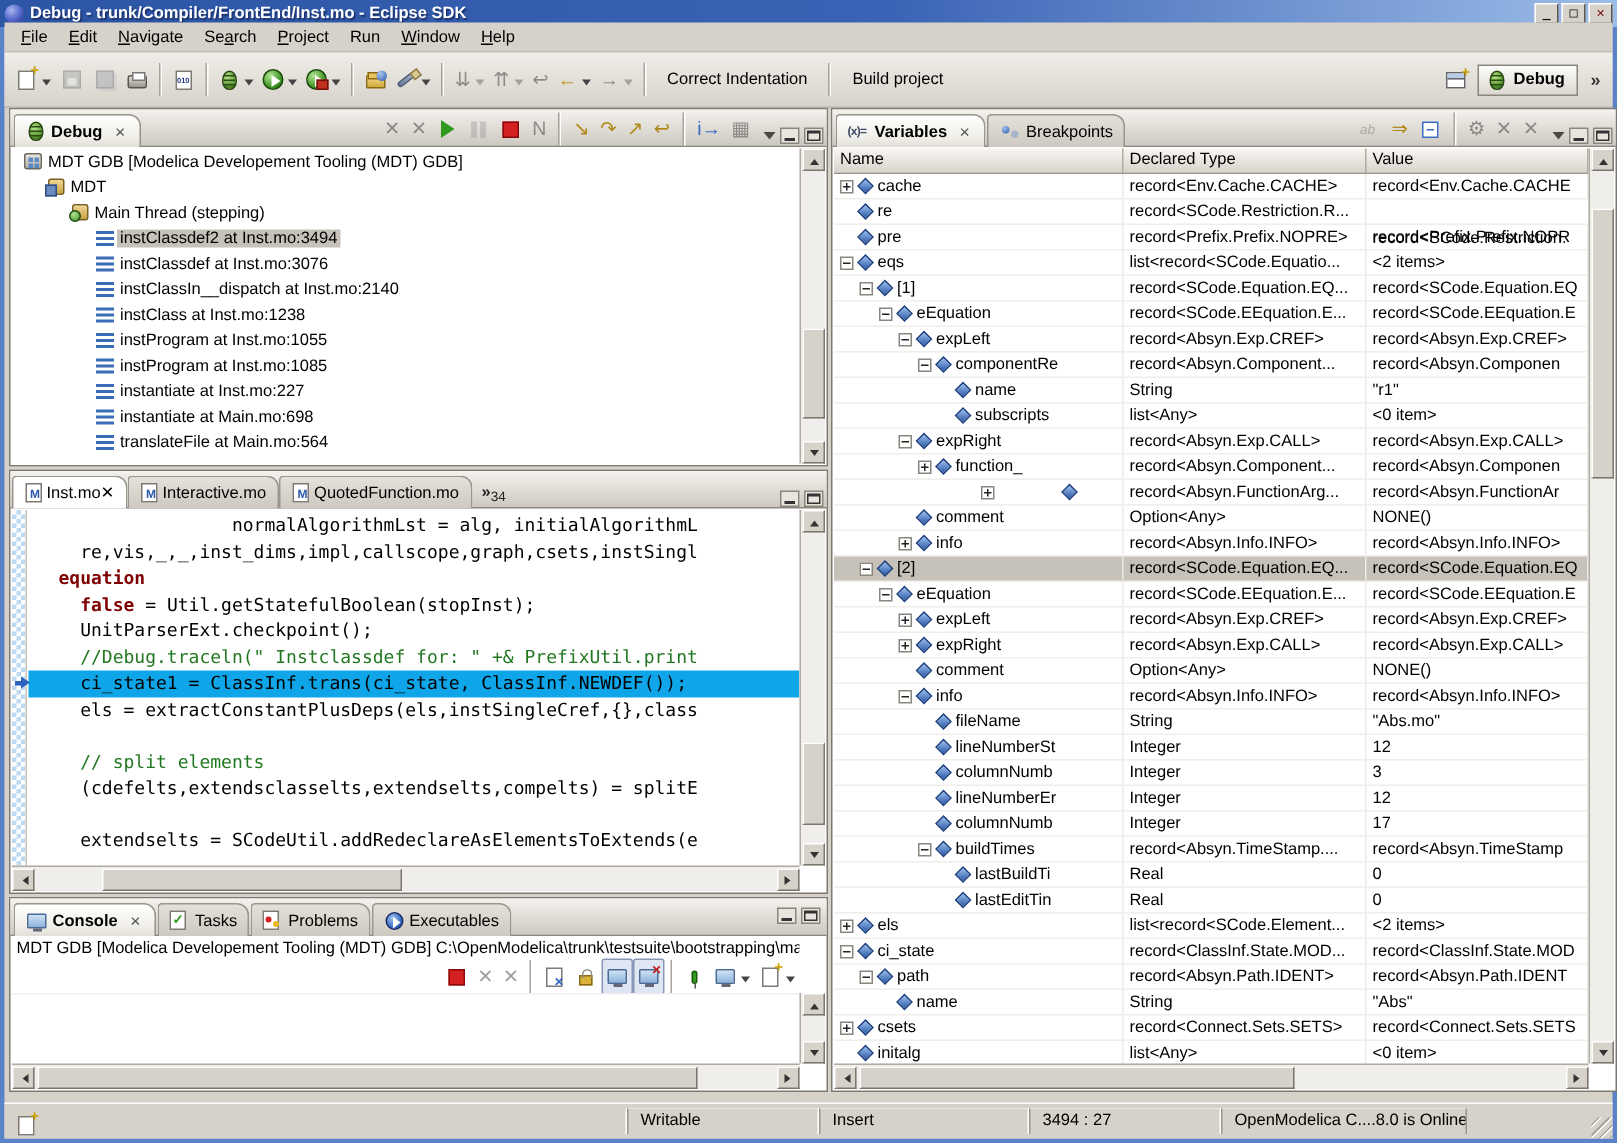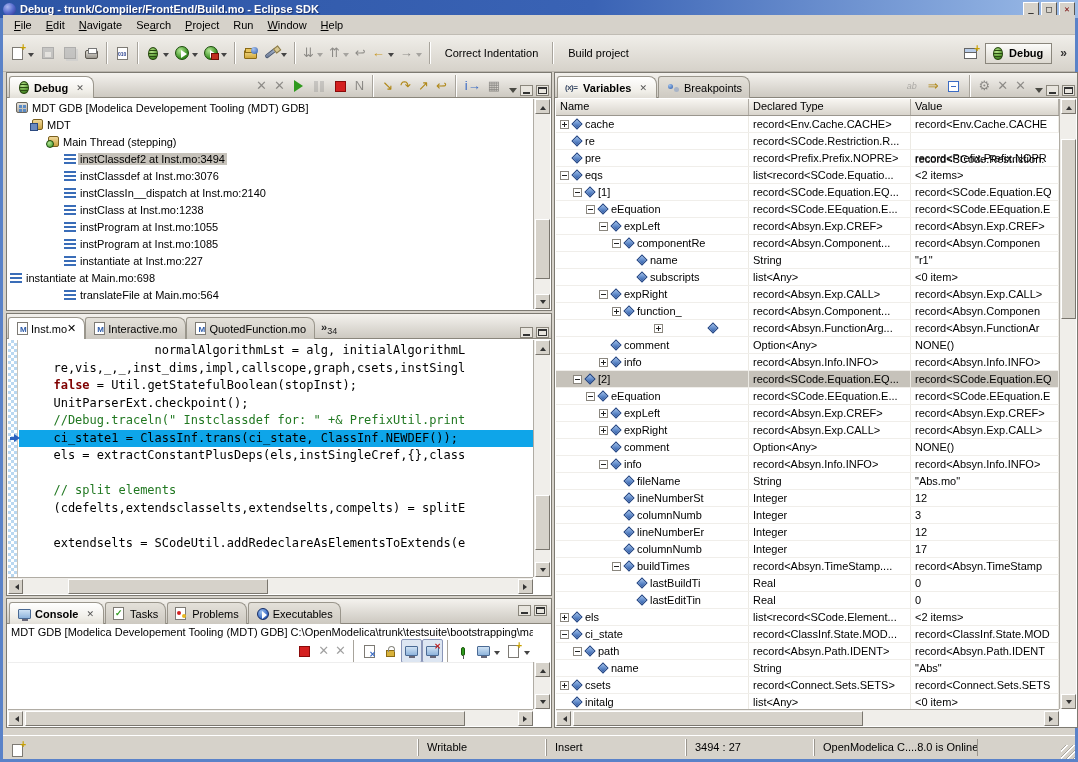--- a/index.html
+++ b/index.html
@@ -183,21 +183,21 @@
   .grip { position:absolute; right:0; bottom:0; width:14px; height:14px;
     background:repeating-linear-gradient(135deg,transparent 0 3px,#aaa69e 3px 4px,#fff 4px 5px); }
 </style>
 </head>
 <body>
 
 <div class="win">
 
   <div class="titlebar">
     <span class="app-icon"></span>
-    <span class="title-text">Debug - trunk/Compiler/FrontEnd/Build.mo - Eclipse SDK</span>
+    <span class="title-text">Debug - trunk/Compiler/FrontEnd/Inst.mo - Eclipse SDK</span>
     <span class="winbtns">
       <span class="wbtn">_</span>
       <span class="wbtn">□</span>
       <span class="wbtn" style="color:#7a0c0c">✕</span>
     </span>
   </div>
 
   <div class="menubar" id="menubar">
       <span class="mitem"><u>F</u>ile</span>
       <span class="mitem"><u>E</u>dit</span>
@@ -375,21 +375,21 @@
           <span class="lbl">instProgram at Inst.mo:1055</span>
         </div>
         <div class="trow" style="padding-left: 54px;">
           <span class="ic ic-frame"></span>
           <span class="lbl">instProgram at Inst.mo:1085</span>
         </div>
         <div class="trow" style="padding-left: 54px;">
           <span class="ic ic-frame"></span>
           <span class="lbl">instantiate at Inst.mo:227</span>
         </div>
-        <div class="trow" style="">
+        <div class="trow" style="padding-left: 54px;">
           <span class="ic ic-frame"></span>
           <span class="lbl">instantiate at Main.mo:698</span>
         </div>
         <div class="trow" style="padding-left: 54px;">
           <span class="ic ic-frame"></span>
           <span class="lbl">translateFile at Main.mo:564</span>
         </div>
       </div>
     <div class="sbv" style="top:26px;bottom:1px;right:1px">
       <span class="sb-btn sb-up" style="top:0;left:1px">
@@ -421,20 +421,21 @@
         <span class="vctl" style="margin-left: auto;">
           <span class="vmin"></span>
           <span class="vmax"></span>
         </span>
       </div>
     <div class="ebody">
       <div class="estrip"></div>
       <div class="ecode" id="editor-code">
           <div class="cline"><span class="tk-p">                normalAlgorithmLst = alg, initialAlgorithmL</span></div>
           <div class="cline"><span class="tk-p">  re,vis,_,_,inst_dims,impl,callscope,graph,csets,instSingl</span></div>
+          <div class="cline"><span class="tk-k">equation</span></div>
           <div class="cline"><span class="tk-p">  </span><span class="tk-k">false</span><span class="tk-p"> = Util.getStatefulBoolean(stopInst);</span></div>
           <div class="cline"><span class="tk-p">  UnitParserExt.checkpoint();</span></div>
           <div class="cline"><span class="tk-c">  //Debug.traceln(" Instclassdef for: " +&amp; PrefixUtil.print</span></div>
           <div class="cline cur"><span class="iptr"></span><span class="tk-p">  ci_state1 = ClassInf.trans(ci_state, ClassInf.NEWDEF());</span></div>
           <div class="cline"><span class="tk-p">  els = extractConstantPlusDeps(els,instSingleCref,{},class</span></div>
           <div class="cline"></div>
           <div class="cline"><span class="tk-c">  // split elements</span></div>
           <div class="cline"><span class="tk-p">  (cdefelts,extendsclasselts,extendselts,compelts) = splitE</span></div>
           <div class="cline"></div>
           <div class="cline"><span class="tk-p">  extendselts = SCodeUtil.addRedeclareAsElementsToExtends(e</span></div>

